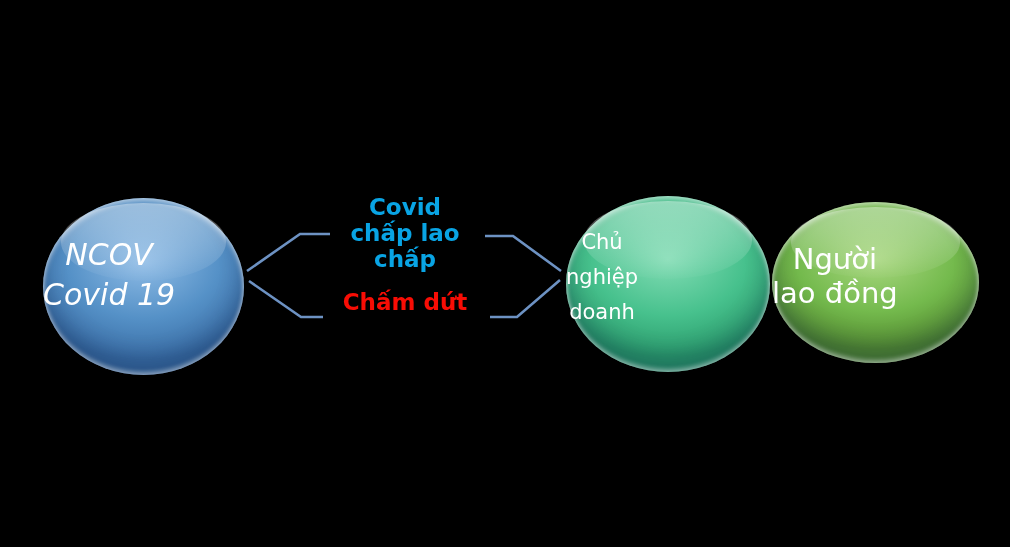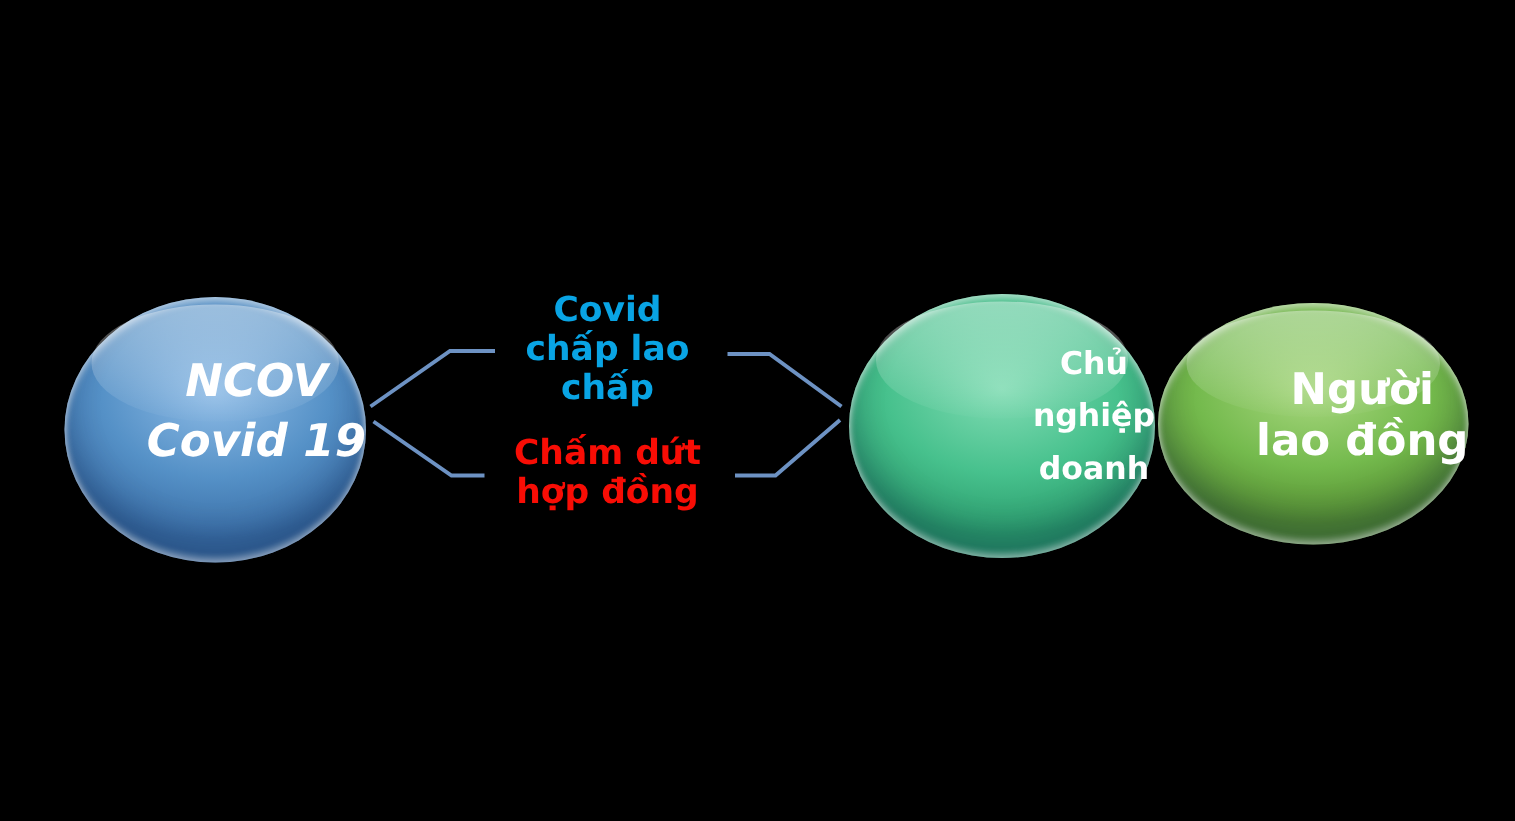--- a/index.html
+++ b/index.html
@@ -18,23 +18,23 @@
   #connector-svg {
     position: absolute;
     left: 0; top: 0;
     width: 1010px; height: 547px;
   }
   .sphere {
     position: absolute;
     border-radius: 50%;
     display: flex;
     align-items: center;
-    justify-content: flex-end;
+    justify-content: flex-start;
     text-align: center;
-    font-weight: bold;
+    font-weight: normal;
     color: #ffffff;
     box-shadow:
       inset 0 3px 5px rgba(255,255,255,0.55),
       inset 0 -3px 4px rgba(255,255,255,0.40),
       inset 0 -16px 22px rgba(0,20,60,0.30);
   }
   .sphere::before {
     content: "";
     position: absolute;
     left: 9%; right: 9%;
@@ -122,16 +122,15 @@
   </div>
 
   <div class="edge-label" id="label-dispute" style="color: rgb(9, 164, 228);">
     <div>Covid</div>
     <div>chấp lao</div>
     <div>chấp</div>
   </div>
 
   <div class="edge-label" id="label-termination" style="color: rgb(248, 13, 5);">
     <div>Chấm dứt</div>
-    <div>hợp đồng</div>
   </div>
 
 </div>
 
 </body></html>

